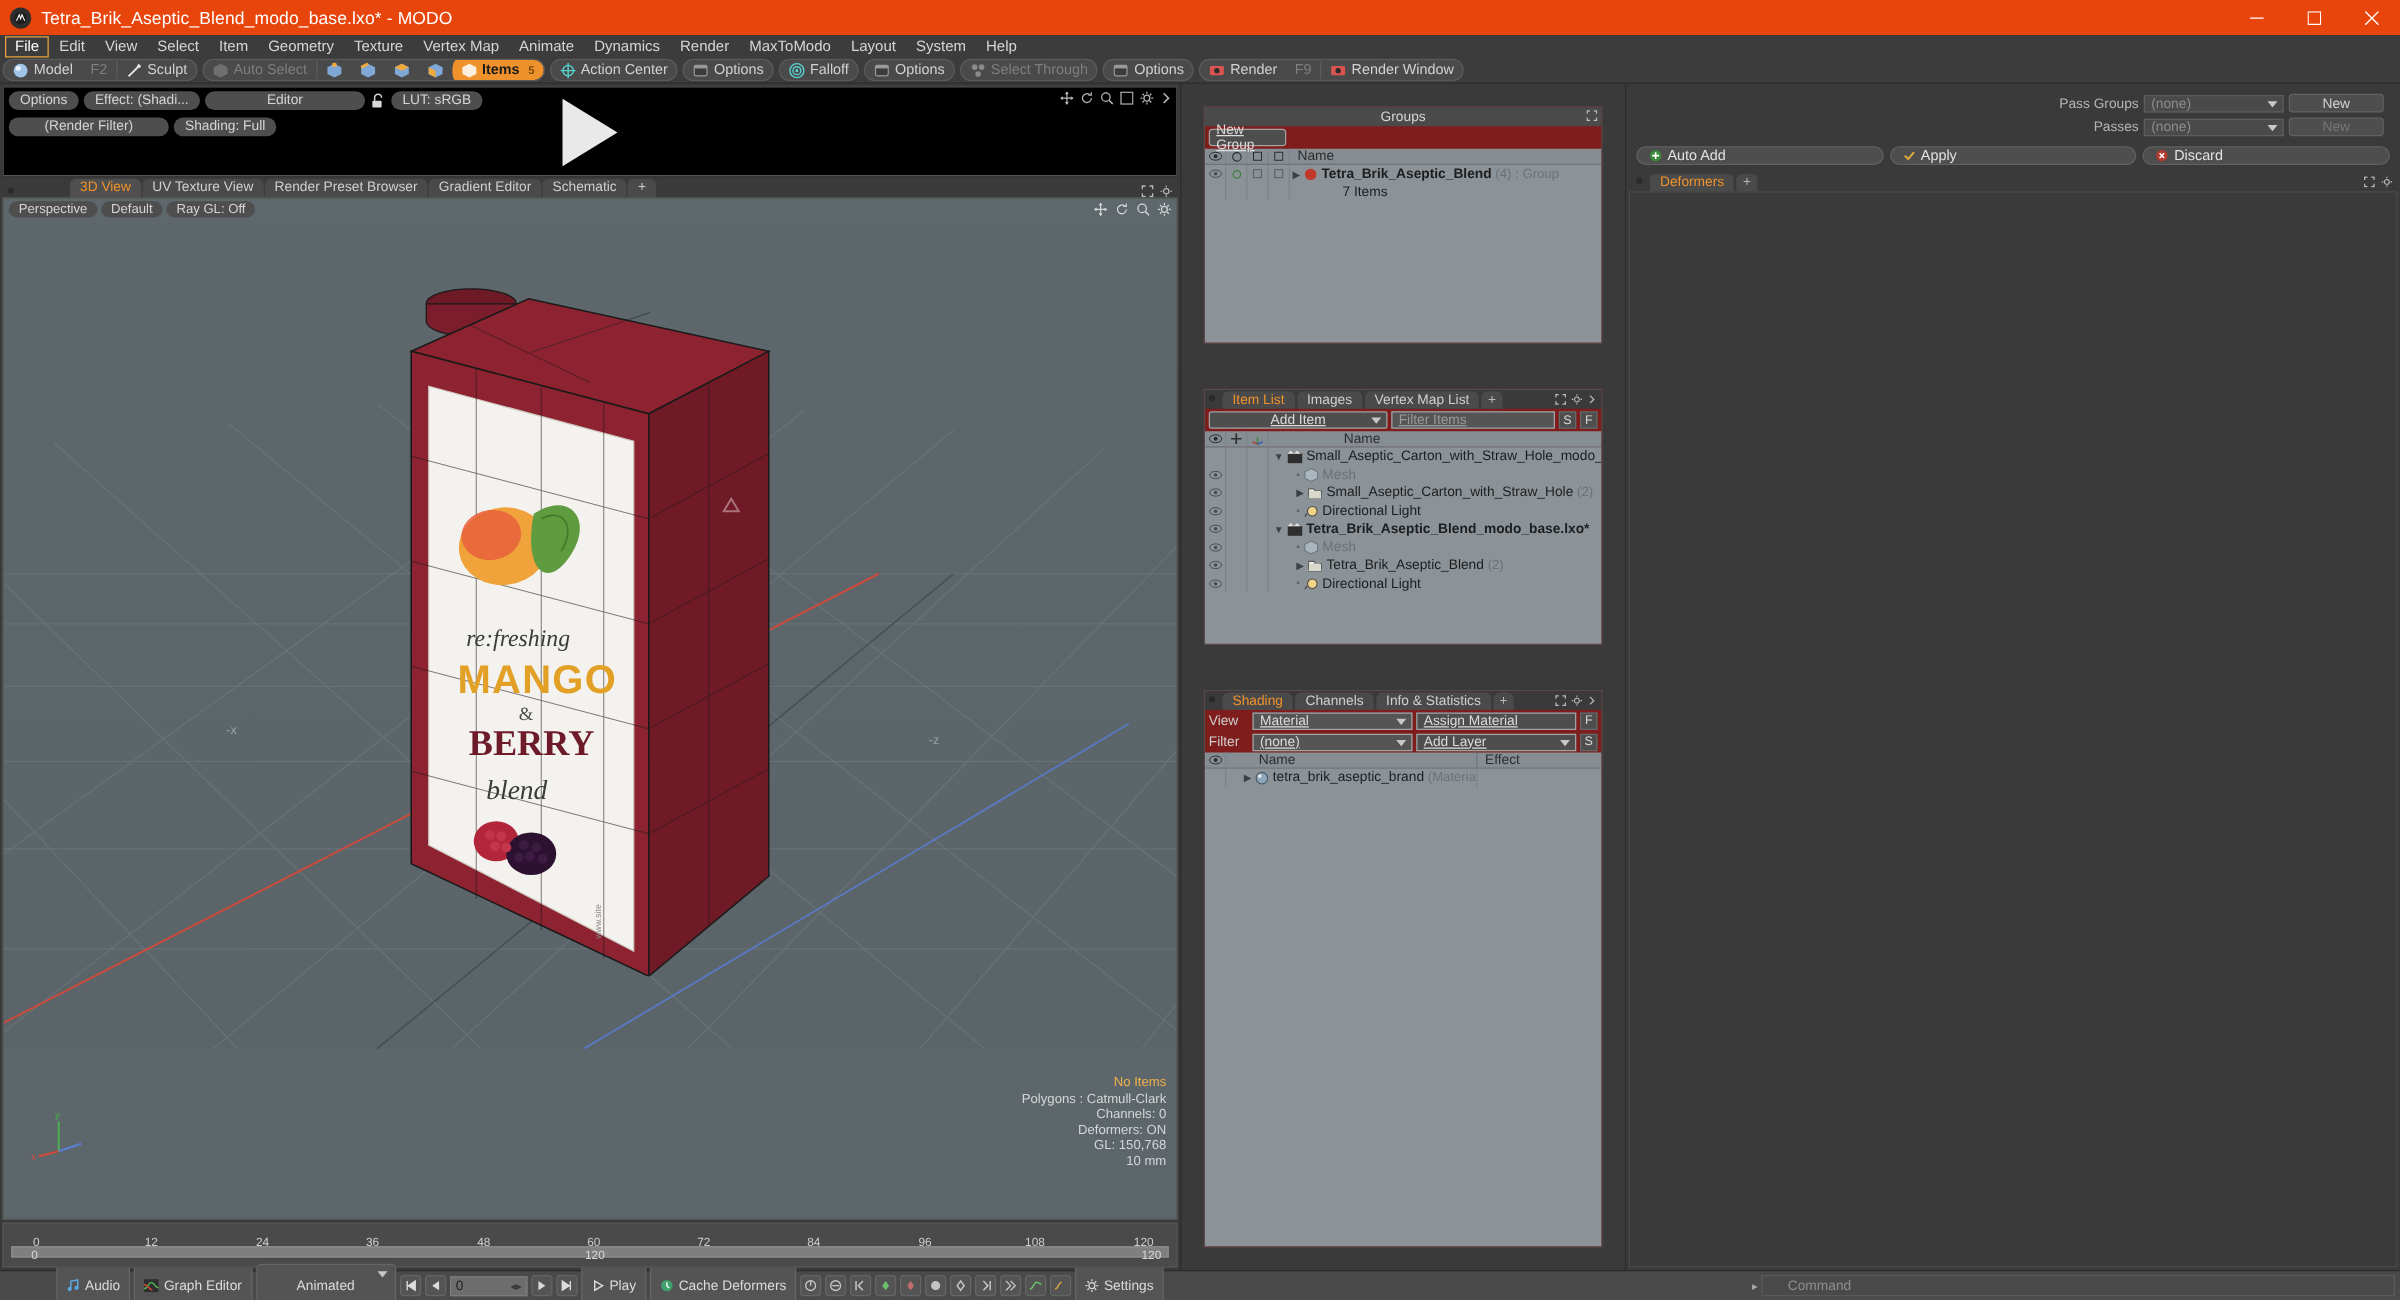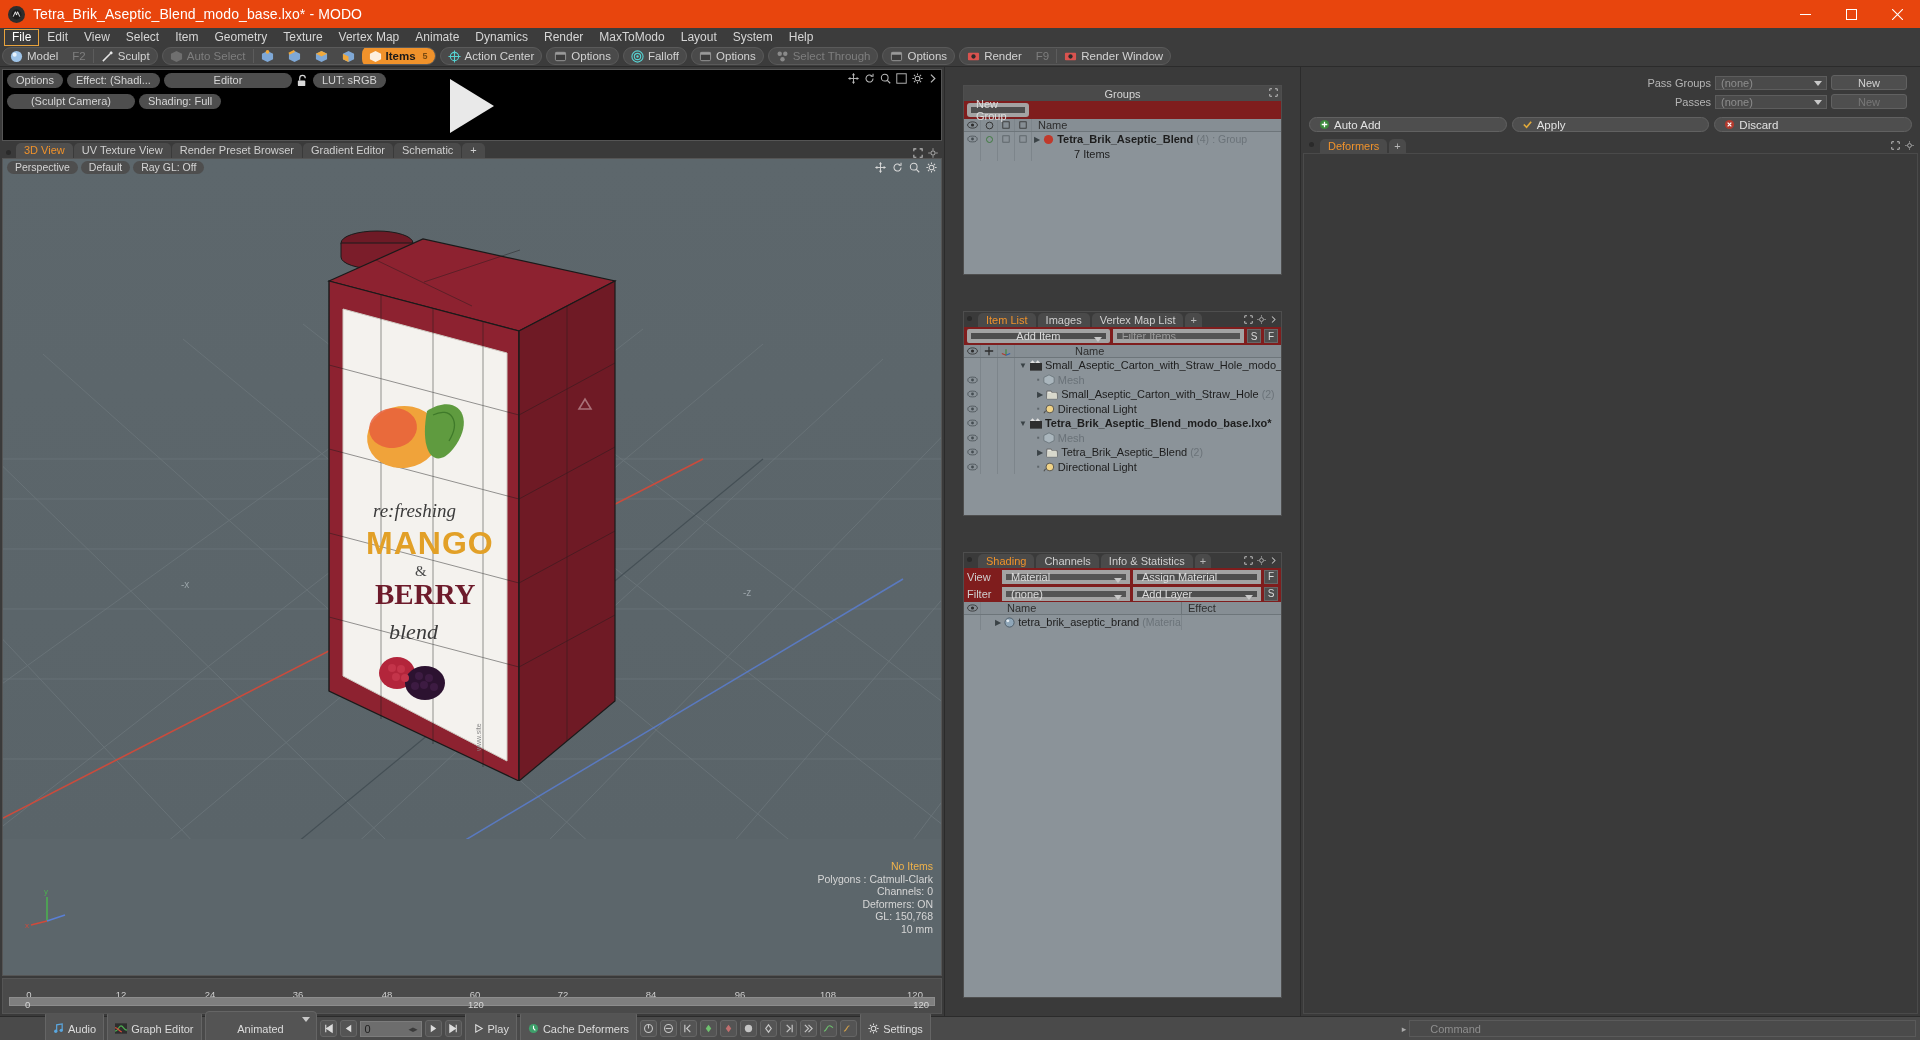--- a/index.html
+++ b/index.html
@@ -38,21 +38,21 @@
   .preview{height:72px;background:#000;margin:2px;border:1px solid #555;position:relative;}
   .pv-row{display:flex;gap:4px;padding:3px 4px;align-items:center;}
   .pill{background:#4e4e4e;border-radius:8px;padding:1px 9px;font-size:11px;color:#d5d5d5;height:15px;line-height:13px;}
   .pill.wide{min-width:128px;text-align:center;}
   .pv-icons{position:absolute;right:4px;top:3px;display:flex;gap:5px;align-items:center;}
   .pv-play{position:absolute;left:50%;top:52%;transform:translate(-50%,-50%);
     width:0;height:0;border-left:44px solid #e9e9e9;border-top:27px solid transparent;border-bottom:27px solid transparent;}
   
   .vtabs{height:15px;background:#3a3a3a;display:flex;align-items:flex-end;padding-left:6px;gap:1px;}
   .vtab{font-size:11px;padding:1px 8px;background:#4a4a4a;border-radius:5px 5px 0 0;color:#cfcfcf;line-height:13px;}
-  .vtab.active{color:#f0922b;background:#4f4f4f;}
+  .vtab.active{color:#f0922b;background:#4f4f4f;margin-left:40px;}
   .dot{width:5px;height:5px;border-radius:50%;background:#2a2a2a;margin:0 4px 3px 0;}
   
   .viewport{flex:1;position:relative;background:#5c666b;margin:0 2px 2px 2px;border:1px solid #555;overflow:hidden;}
   .vp-head{position:absolute;top:0;left:0;right:0;height:16px;display:flex;align-items:center;gap:3px;padding:2px 4px;z-index:5;}
   .vp-pill{background:#4e4e4e;border-radius:7px;padding:0px 8px;font-size:10.5px;color:#d5d5d5;line-height:13px;height:13px;}
   .vp-tools{margin-left:auto;display:flex;gap:6px;align-items:center;}
   .vp-stats{position:absolute;right:8px;bottom:40px;text-align:right;font-size:10.5px;color:#d6d6d6;line-height:12.5px;z-index:5;}
   .vp-stats .hl{color:#f0b24a;}
   .axisw{position:absolute;left:22px;bottom:46px;z-index:5;}
   
@@ -74,21 +74,21 @@
   .lrow{display:flex;align-items:center;height:14.5px;font-size:11px;color:#1d1d1d;}
   .gutter{width:17px;display:flex;align-items:center;justify-content:center;flex:0 0 17px;border-right:1px solid #7d858b;height:100%;}
   .namecell{flex:1;display:flex;align-items:center;gap:3px;padding-left:2px;overflow:hidden;white-space:nowrap;}
   .muted{color:#6a7278;}
   .bold{font-weight:bold;}
   .grey{color:#6b7379;font-size:10.5px;}
   .eye{width:11px;height:8px;}
   
   .frow{display:flex;align-items:center;gap:3px;padding:2px 3px;height:17px;}
   .flabel{font-size:11px;color:#cfcfcf;width:32px;}
-  .fbox{background:#555;border:4px solid #a3a3a3;height:14px;display:flex;align-items:center;padding:0 5px;font-size:11px;color:#dcdcdc;flex:1;position:relative;}
+  .fbox{background:#555;border:1px solid #a3a3a3;height:14px;display:flex;align-items:center;padding:0 5px;font-size:11px;color:#dcdcdc;flex:1;position:relative;text-decoration:underline;}
   .fbox.btn2{justify-content:center;background:#4e4e4e;}
   .caret{position:absolute;right:4px;top:4px;width:0;height:0;border-left:4px solid transparent;border-right:4px solid transparent;border-top:5px solid #c8c8c8;}
   .sq{width:14px;height:14px;background:#4e4e4e;border:1px solid #676767;display:flex;align-items:center;justify-content:center;font-size:10px;color:#d8d8d8;}
   
   .rrow{display:flex;align-items:center;gap:4px;padding:2px 5px;justify-content:flex-end;}
   .rlabel{font-size:11px;color:#b5b5b5;}
   .rbox{background:#4a4a4a;border:1px solid #5d5d5d;width:112px;height:14px;font-size:11px;color:#8d8d8d;display:flex;align-items:center;padding:0 5px;position:relative;}
   .rbtn{background:#4e4e4e;border:1px solid #616161;border-radius:3px;width:76px;height:15px;display:flex;align-items:center;justify-content:center;font-size:11px;color:#d2d2d2;}
   .rbtn.dim{color:#777;}
   .abtn{background:#4e4e4e;border:1px solid #616161;border-radius:9px;height:15px;display:flex;align-items:center;gap:4px;padding:0 9px;font-size:11.5px;color:#e2e2e2;}
@@ -334,21 +334,21 @@
         <span class="pill wide">Editor</span>
         <span>
           <svg width="13" height="13" viewBox="0 0 14 14">
               <path d="M4 7 V4.5 a3 3 0 0 1 6 0" stroke="#d8d8d8" stroke-width="1.3" fill="none"></path>
               <rect x="2" y="7" width="8" height="6" rx="1" fill="#d8d8d8"></rect>
             </svg>
         </span>
         <span class="pill">LUT: sRGB</span>
       </div>
       <div class="pv-row">
-        <span class="pill wide">(Sculpt Camera)</span>
+        <span class="pill wide">(Render Filter)</span>
         <span class="pill">Shading: Full</span>
       </div>
       <div class="pv-icons">
         <span>
             <svg width="11" height="11" viewBox="0 0 14 14">
               <path d="M7 1 L7 13 M1 7 L13 7" stroke="#b9b9b9" stroke-width="1.2"></path>
               <path d="M7 0 l2 3 h-4z M7 14 l2 -3 h-4z M0 7 l3 -2 v4z M14 7 l-3 -2 v4z" fill="#b9b9b9"></path>
             </svg>
           </span>
         <span>

